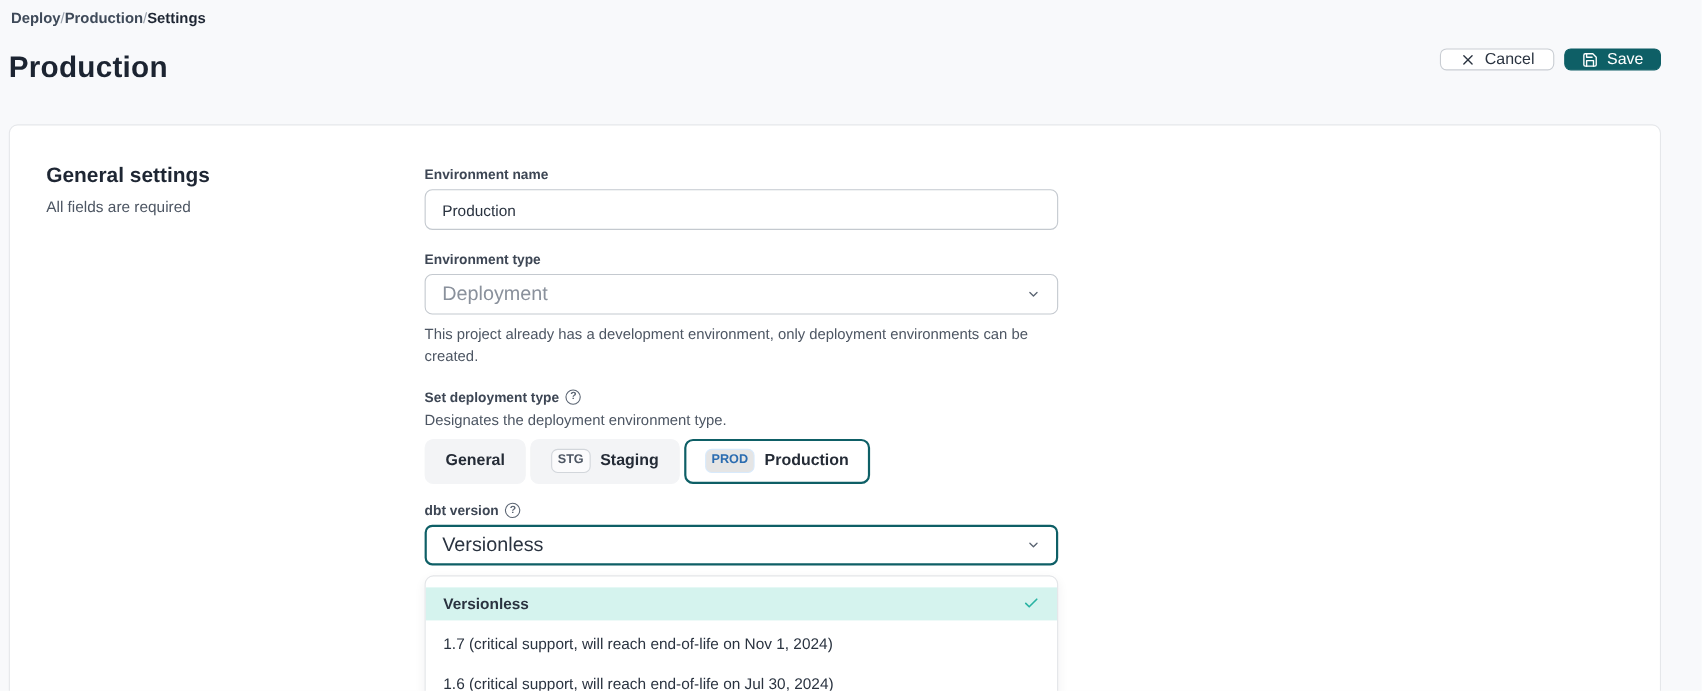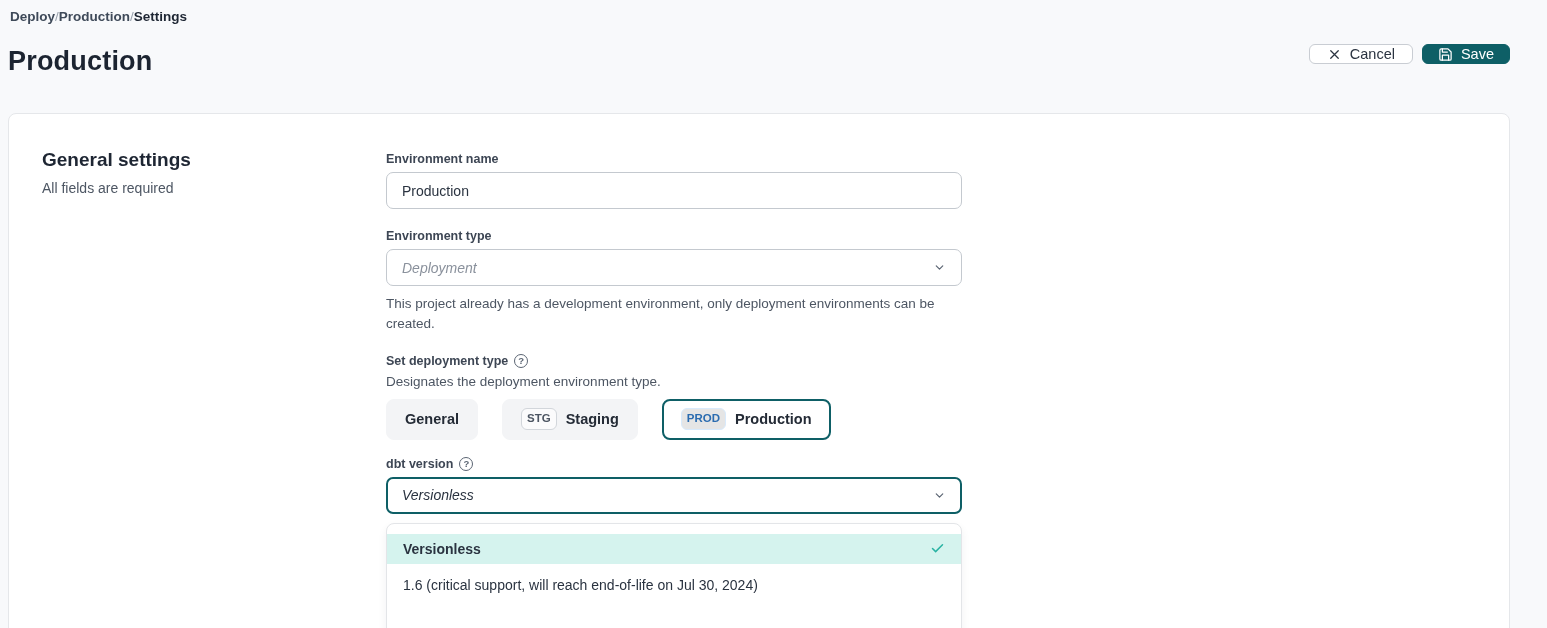--- a/index.html
+++ b/index.html
@@ -38,30 +38,30 @@
   .field-label { font-size:12.5px; font-weight:700; color:#3d4654; display:flex; align-items:center; gap:6px; }
   .help-icon { width:14px; height:14px; border:1.2px solid #5b6573; border-radius:50%;
                display:inline-flex; align-items:center; justify-content:center;
                font-size:9.5px; font-weight:700; color:#5b6573; line-height:1; }
 
   .text-input { margin-top:6px; width:100%; height:37px; border:1px solid #c4c9cf; border-radius:7px;
                 padding:0 15px; font-size:14px; color:#2a3340; background:#fff; font-family:inherit; outline:none; }
 
   .select { margin-top:6px; width:100%; height:37px; border:1px solid #c4c9cf; border-radius:7px;
             background:#fff; display:flex; align-items:center; justify-content:space-between;
-            padding:0 15px; font-size:14px; cursor:pointer;font-style:italic; }
+            padding:0 15px; font-size:18px; cursor:pointer; }
   .select.disabled { color:#8a919c; }
   .select.focused { border:2px solid #0e5f66; color:#2a3340; padding:0 14px; }
 
   .helper-text { margin-top:8px; font-size:13.5px; line-height:1.5; color:#4d5663; width:560px; }
   .field-desc { margin-top:6px; font-size:13.5px; color:#4d5663; }
 
   .gap20 { height:20px; } .gap19 { height:19px; } .gap17 { height:17px; }
 
-  .seg-row { margin-top:10px; display:flex; gap:24px; }
+  .seg-row { margin-top:10px; display:flex; gap:4px; }
   .seg-btn { height:41px; display:inline-flex; align-items:center; gap:9px; padding:0 18px;
              background:#f3f4f6; border:1px solid #f3f4f6; border-radius:8px;
              font-size:14.5px; font-weight:700; color:#242b36; cursor:pointer; font-family:inherit; }
   .seg-btn.selected { background:#fff; border:2px solid #0e5f66; padding:0 17px; }
   .badge { font-size:11.5px; font-weight:600; border-radius:6px; padding:4px 5px; line-height:1; }
   .badge-stg { background:#fbfbfc; border:1px solid #d2d6db; color:#4d5663; }
   .badge-prod { background:#e5e5e5; border:1px solid #d8eafc; color:#2b6cb0; }
 
   
   .dropdown-panel { margin-top:9px; background:#fff; border:1px solid #e3e5e8; border-radius:8px;
@@ -161,19 +161,22 @@
       </div>
 
       <div class="dropdown-panel">
         <div class="dd-option selected">
           <span>Versionless</span>
           <svg width="15" height="15" viewBox="0 0 24 24" fill="none" stroke="#2ab3a3" stroke-width="2.4" stroke-linecap="round" stroke-linejoin="round">
               <path d="M20 6L9 17l-5-5"></path>
             </svg>
         </div>
         <div class="dd-option">
+          <span>1.7 (critical support, will reach end-of-life on Nov 1, 2024)</span>
+        </div>
+        <div class="dd-option">
           <span>1.6 (critical support, will reach end-of-life on Jul 30, 2024)</span>
         </div>
       </div>
 
     </div>
   </div>
 </div>
 
 </body></html>

